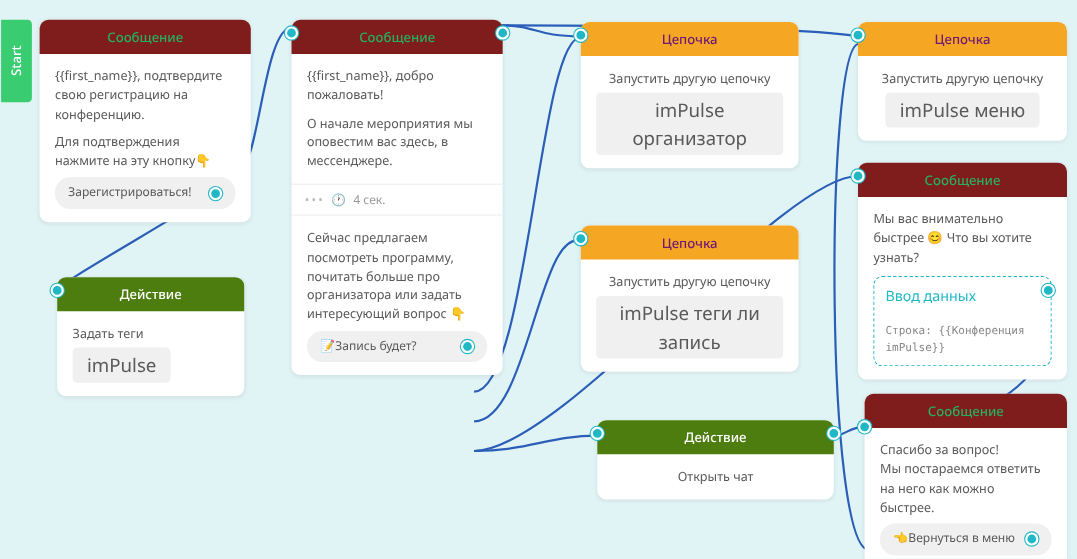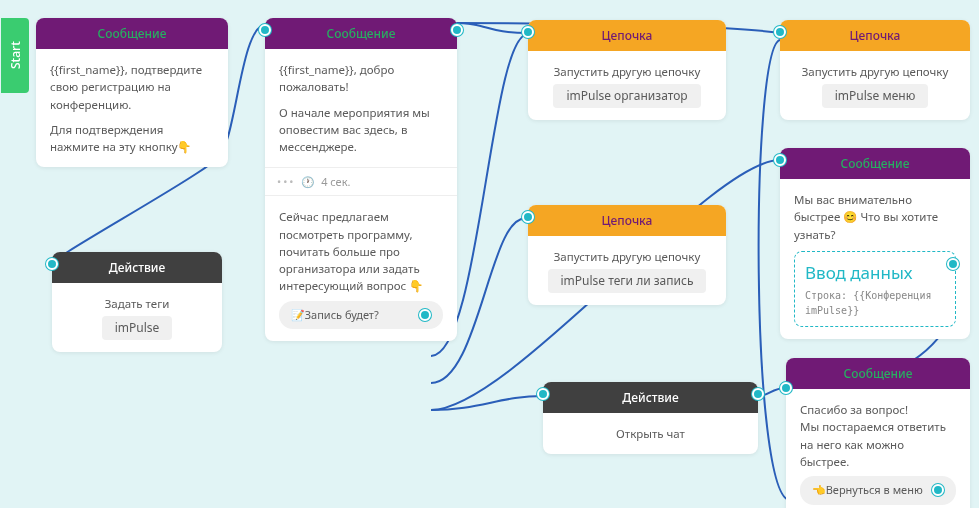--- a/index.html
+++ b/index.html
@@ -1,31 +1,31 @@
 <!DOCTYPE html>
 <html><head>
 <meta charset="utf-8">
 <style>
 *{box-sizing:border-box;margin:0;padding:0;font-family:-apple-system,system-ui,Segoe UI,Arial,sans-serif}
 body{background:#e1f4f5;width:979px;height:508px;overflow:hidden;position:relative}
 .node{position:absolute;background:#fff;border-radius:8px;box-shadow:0 1px 4px rgba(0,0,0,0.08);font-size:11.5px;color:#5a5a5a}
 .node-header{padding:7px 10px;text-align:center;font-weight:500;font-size:12px;border-radius:8px 8px 0 0;color:#fff}
-.hdr-msg{background:#701a75;color:#27ae60}
+.hdr-msg{background:#7f1d1d;color:#27ae60}
 .hdr-chain{background:#f5a623;color:#701a75}
-.hdr-action{background:#404040;color:#fff}
+.hdr-action{background:#4d7c0f;color:#fff}
 .node-body{padding:12px 14px;line-height:1.5}
 .btn{background:#f0f0f0;border-radius:14px;padding:6px 12px;margin-top:6px;display:flex;align-items:center;justify-content:space-between;font-size:11px;position:relative}
 .port{width:12px;height:12px;background:#21b8c6;border-radius:50%;border:2px solid #fff;box-shadow:0 0 0 1px #21b8c6;flex-shrink:0}
 .port-abs{position:absolute;width:12px;height:12px;background:#21b8c6;border-radius:50%;border:2px solid #fff;box-shadow:0 0 0 1px #21b8c6}
-.tag{display:inline-block;background:#f0f0f0;padding:3px 13px;border-radius:4px;margin-top:4px;font-size:12px}
+.tag{display:inline-block;background:#f0f0f0;padding:3px 13px;border-radius:4px;margin-top:4px;font-size:17px}
 .start{position:absolute;left:1px;top:18px;width:28px;height:75px;background:#3acc70;border-radius:4px 0 0 4px;color:#fff;writing-mode:vertical-rl;transform:rotate(180deg);display:flex;align-items:center;justify-content:center;font-size:12px;font-weight:500}
 .timer{display:flex;align-items:center;gap:6px;padding:6px 12px;border-top:1px solid #eee;border-bottom:1px solid #eee;color:#999;font-size:11px}
 .dots{letter-spacing:2px;color:#bbb}
 .input-block{border:1.5px dashed #21b8c6;border-radius:8px;padding:8px 10px;margin-top:8px;position:relative}
-.input-title{color:#21b8c6;font-size:17px;margin-bottom:3px}
+.input-title{color:#21b8c6;font-size:13px;margin-bottom:15px}
 .input-sub{font-family:monospace;font-size:10px;color:#888}
 svg.wires{position:absolute;top:0;left:0;width:979px;height:508px;pointer-events:none}
 svg.wires path{fill:none;stroke:#2a5eb8;stroke-width:2}
 </style>
 </head>
 <body>
 
 <div class="start">Start</div>
 
 <svg class="wires">
@@ -40,20 +40,24 @@
 <path d="M753 397 C 770 397, 770 388, 786 388"></path>
 <path d="M953 260 C 972 260, 972 390, 795 390"></path>
 <path d="M945 459 C 968 459, 968 510, 790 500 C 750 500, 750 47, 780 40"></path>
 </svg>
 
 <div class="node" style="left:36px;top:18px;width:192px">
   <div class="node-header hdr-msg">Сообщение</div>
   <div class="node-body">
     <div>{{first_name}}, подтвердите свою регистрацию на конференцию.</div>
     <div style="margin-top:8px">Для подтверждения нажмите на эту кнопку👇</div>
+    <div class="btn">
+      <span>Зарегистрироваться!</span>
+      <span class="port"></span>
+    </div>
   </div>
 </div>
 
 <div class="node" style="left:265px;top:18px;width:192px">
   <div class="port-abs" style="left:-6px;top:6px"></div>
   <div class="port-abs" style="right:-6px;top:6px"></div>
   <div class="node-header hdr-msg">Сообщение</div>
   <div class="node-body">
     <div>{{first_name}}, добро пожаловать!</div>
     <div style="margin-top:8px">О начале мероприятия мы оповестим вас здесь, в мессенджере.</div>
@@ -96,21 +100,21 @@
   <div class="node-header hdr-chain">Цепочка</div>
   <div class="node-body" style="text-align:center">
     <div>Запустить другую цепочку</div>
     <span class="tag">imPulse теги ли запись</span>
   </div>
 </div>
 
 <div class="node" style="left:52px;top:252px;width:170px">
   <div class="port-abs" style="left:-6px;top:6px"></div>
   <div class="node-header hdr-action">Действие</div>
-  <div class="node-body" style="text-align:center">
+  <div class="node-body" style="">
     <div>Задать теги</div>
     <span class="tag">imPulse</span>
   </div>
 </div>
 
 <div class="node" style="left:543px;top:382px;width:215px">
   <div class="port-abs" style="left:-6px;top:6px"></div>
   <div class="port-abs" style="right:-6px;top:6px"></div>
   <div class="node-header hdr-action">Действие</div>
   <div class="node-body" style="text-align:center">

